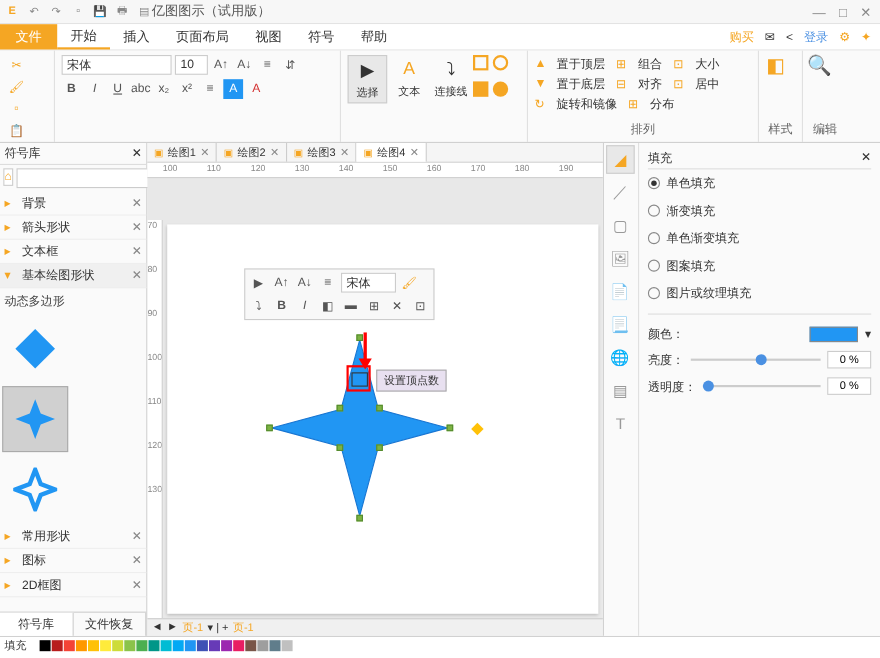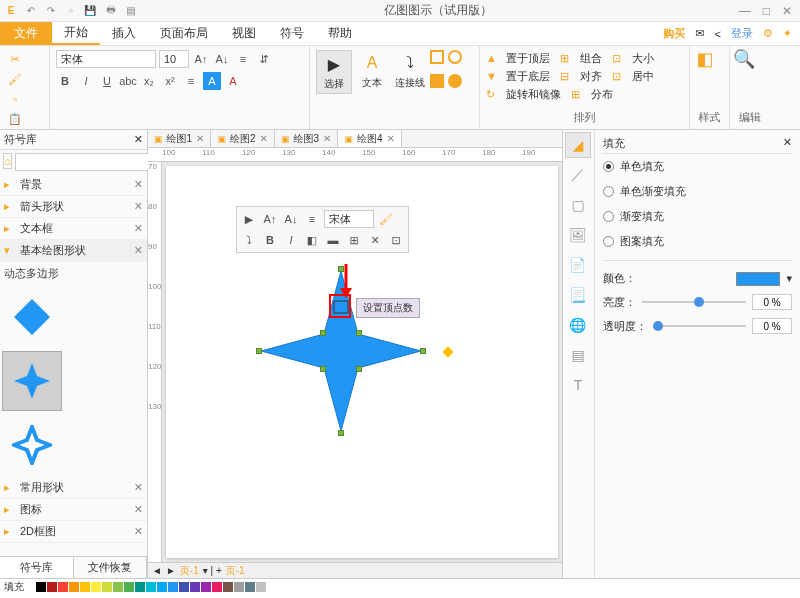--- a/index.html
+++ b/index.html
@@ -1,45 +1,45 @@
 <!DOCTYPE html>
 <html><head>
 <meta charset="utf-8">
 <style>
 * { box-sizing: border-box; margin: 0; padding: 0; font-family: "Microsoft YaHei", sans-serif; }
 body { width: 800px; height: 598px; background: #fff; overflow: hidden; font-size: 11px; color: #333; }
 .titlebar { height: 22px; background: #f7f7f7; display: flex; align-items: center; border-bottom: 1px solid #e0e0e0; }
 .tb-left { display: flex; gap: 6px; padding-left: 4px; }
 .tb-left .ic { width: 14px; height: 14px; display: flex; align-items: center; justify-content: center; font-size: 10px; color: #888; }
-.tb-title { flex: 1; text-align: center; font-size: 12px; color: #555; }
+.tb-title { flex: 1; text-align: left; font-size: 12px; color: #555; }
 .tb-right { display: flex; gap: 12px; padding-right: 8px; font-size: 12px; color: #888; }
 .menubar { height: 24px; background: #fff; display: flex; align-items: stretch; border-bottom: 1px solid #e0e0e0; }
 .file-tab { background: #f5a623; color: #fff; padding: 0 14px; display: flex; align-items: center; font-size: 12px; }
 .menu-item { padding: 0 12px; display: flex; align-items: center; font-size: 12px; cursor: pointer; }
 .menu-item.active { border-bottom: 2px solid #f5a623; }
 .menu-right { margin-left: auto; display: flex; align-items: center; gap: 10px; padding-right: 8px; font-size: 11px; }
-.menu-right .buy { color: #f5a623; font-weight: bold; }
+.menu-right .buy { color: #f5a623; }
 .menu-right .login { color: #4a90e2; }
 .ribbon { height: 84px; background: #fafafa; display: flex; border-bottom: 1px solid #d0d0d0; }
 .rgroup { border-right: 1px solid #e0e0e0; display: flex; flex-direction: column; padding: 4px 6px; }
 .rgroup .label { text-align: center; font-size: 11px; color: #666; margin-top: auto; }
 .rg-tools { display: flex; gap: 4px; flex-wrap: wrap; }
 .font-row { display: flex; gap: 3px; align-items: center; }
 .font-sel { border: 1px solid #ccc; height: 18px; padding: 0 4px; font-size: 11px; display: flex; align-items: center; background: #fff; }
 .ic-btn { width: 18px; height: 18px; display: flex; align-items: center; justify-content: center; font-size: 11px; color: #555; cursor: pointer; }
 .ic-btn.orange { color: #f5a623; }
 .big-tool { width: 36px; display: flex; flex-direction: column; align-items: center; gap: 2px; font-size: 10px; padding: 2px; }
 .big-tool.active { background: #e8e8e8; border: 1px solid #ccc; }
 .big-tool .bi { width: 22px; height: 22px; display: flex; align-items: center; justify-content: center; font-size: 16px; }
 .shape-row { display: flex; gap: 4px; flex-wrap: wrap; }
 .shp { width: 14px; height: 14px; }
 .arr-row { display: flex; align-items: center; gap: 4px; font-size: 11px; padding: 1px 0; }
 .arr-ic { width: 16px; height: 14px; color: #f5a623; }
 .main { display: flex; height: 448px; }
-.left-panel { width: 148px; border-right: 1px solid #ccc; display: flex; flex-direction: column; background: #fafafa; }
+.left-panel { width: 134px; border-right: 1px solid #ccc; display: flex; flex-direction: column; background: #fafafa; }
 .lp-head { display: flex; align-items: center; padding: 2px 4px; font-size: 11px; border-bottom: 1px solid #ddd; }
 .lp-head .x { margin-left: auto; cursor: pointer; }
 .lp-search { display: flex; padding: 3px; gap: 3px; }
 .lp-search .home { width: 16px; height: 16px; border: 1px solid #ccc; background: #fff; display: flex; align-items: center; justify-content: center; color: #f5a623; }
 .lp-search input { flex: 1; border: 1px solid #ccc; height: 18px; font-size: 10px; padding: 0 3px; }
 .lp-search .mag { width: 16px; height: 16px; display: flex; align-items: center; justify-content: center; }
 .lp-cat { display: flex; align-items: center; padding: 3px 4px; border-bottom: 1px solid #eee; font-size: 11px; }
 .lp-cat .ci { width: 12px; color: #f5a623; margin-right: 4px; }
 .lp-cat .x { margin-left: auto; color: #888; cursor: pointer; }
 .lp-cat.basic { background: #f0f0f0; }
@@ -52,21 +52,21 @@
 .lp-tabs div { flex: 1; text-align: center; padding: 3px; font-size: 11px; border-right: 1px solid #ccc; }
 .lp-tabs div.active { background: #fff; }
 .canvas-area { flex: 1; display: flex; flex-direction: column; background: #e8e8e8; position: relative; }
 .doc-tabs { height: 18px; display: flex; background: #f5f5f5; border-bottom: 1px solid #ccc; }
 .doc-tab { padding: 0 6px; display: flex; align-items: center; gap: 4px; font-size: 10px; border-right: 1px solid #ccc; }
 .doc-tab.active { background: #fff; }
 .doc-tab .di { color: #f5a623; font-size: 9px; }
 .doc-tab .dx { color: #888; cursor: pointer; }
 .ruler-h { height: 14px; background: #fff; border-bottom: 1px solid #ccc; display: flex; font-size: 8px; color: #888; padding-left: 14px; overflow: hidden; }
 .ruler-h span { width: 40px; }
-.canvas-body { flex: 1; display: flex; overflow: hidden; }
+.canvas-body { flex: 1; display: flex; overflow: hidden; margin-top: 38px; }
 .ruler-v { width: 14px; background: #fff; border-right: 1px solid #ccc; display: flex; flex-direction: column; font-size: 8px; color: #888; overflow: hidden; }
 .ruler-v span { height: 40px; }
 .canvas { flex: 1; background: #fff; position: relative; margin: 4px; box-shadow: 0 1px 3px rgba(0,0,0,0.2); }
 .float-toolbar { position: absolute; top: 40px; left: 70px; background: #f8f8f8; border: 1px solid #ccc; padding: 3px; display: flex; flex-direction: column; gap: 3px; }
 .ft-row { display: flex; gap: 3px; align-items: center; }
 .star-shape { position: absolute; top: 100px; left: 90px; }
 .handle { position: absolute; width: 6px; height: 6px; background: #7cb342; border: 1px solid #558b2f; }
 .red-arrow { position: absolute; top: 98px; left: 170px; }
 .red-box { position: absolute; top: 128px; left: 163px; width: 22px; height: 24px; border: 2px solid red; }
 .tooltip-box { position: absolute; top: 132px; left: 190px; background: #e8e0f0; border: 1px solid #aaa; padding: 2px 6px; font-size: 10px; }
@@ -429,29 +429,33 @@
       <div class="rp-head">
           <span>填充</span>
           <span class="x">✕</span>
         </div>
       <div class="radio-row">
           <div class="radio on"></div>
           <span>单色填充</span>
         </div>
       <div class="radio-row">
           <div class="radio"></div>
-          <span>单色渐变填充</span>
+          <span>渐变填充</span>
         </div>
       <div class="radio-row">
           <div class="radio"></div>
-          <span>渐变填充</span>
+          <span>单色渐变填充</span>
         </div>
       <div class="radio-row">
           <div class="radio"></div>
           <span>图案填充</span>
+        </div>
+      <div class="radio-row">
+          <div class="radio"></div>
+          <span>图片或纹理填充</span>
         </div>
       <hr style="border:none;border-top:1px solid #ddd;margin:6px 0">
       <div class="prop-row">
         <span>颜色：</span>
         <div class="color-sw"></div>
           <span>▾</span>
       </div>
       <div class="prop-row">
         <span>亮度：</span>
         <div class="slider">

